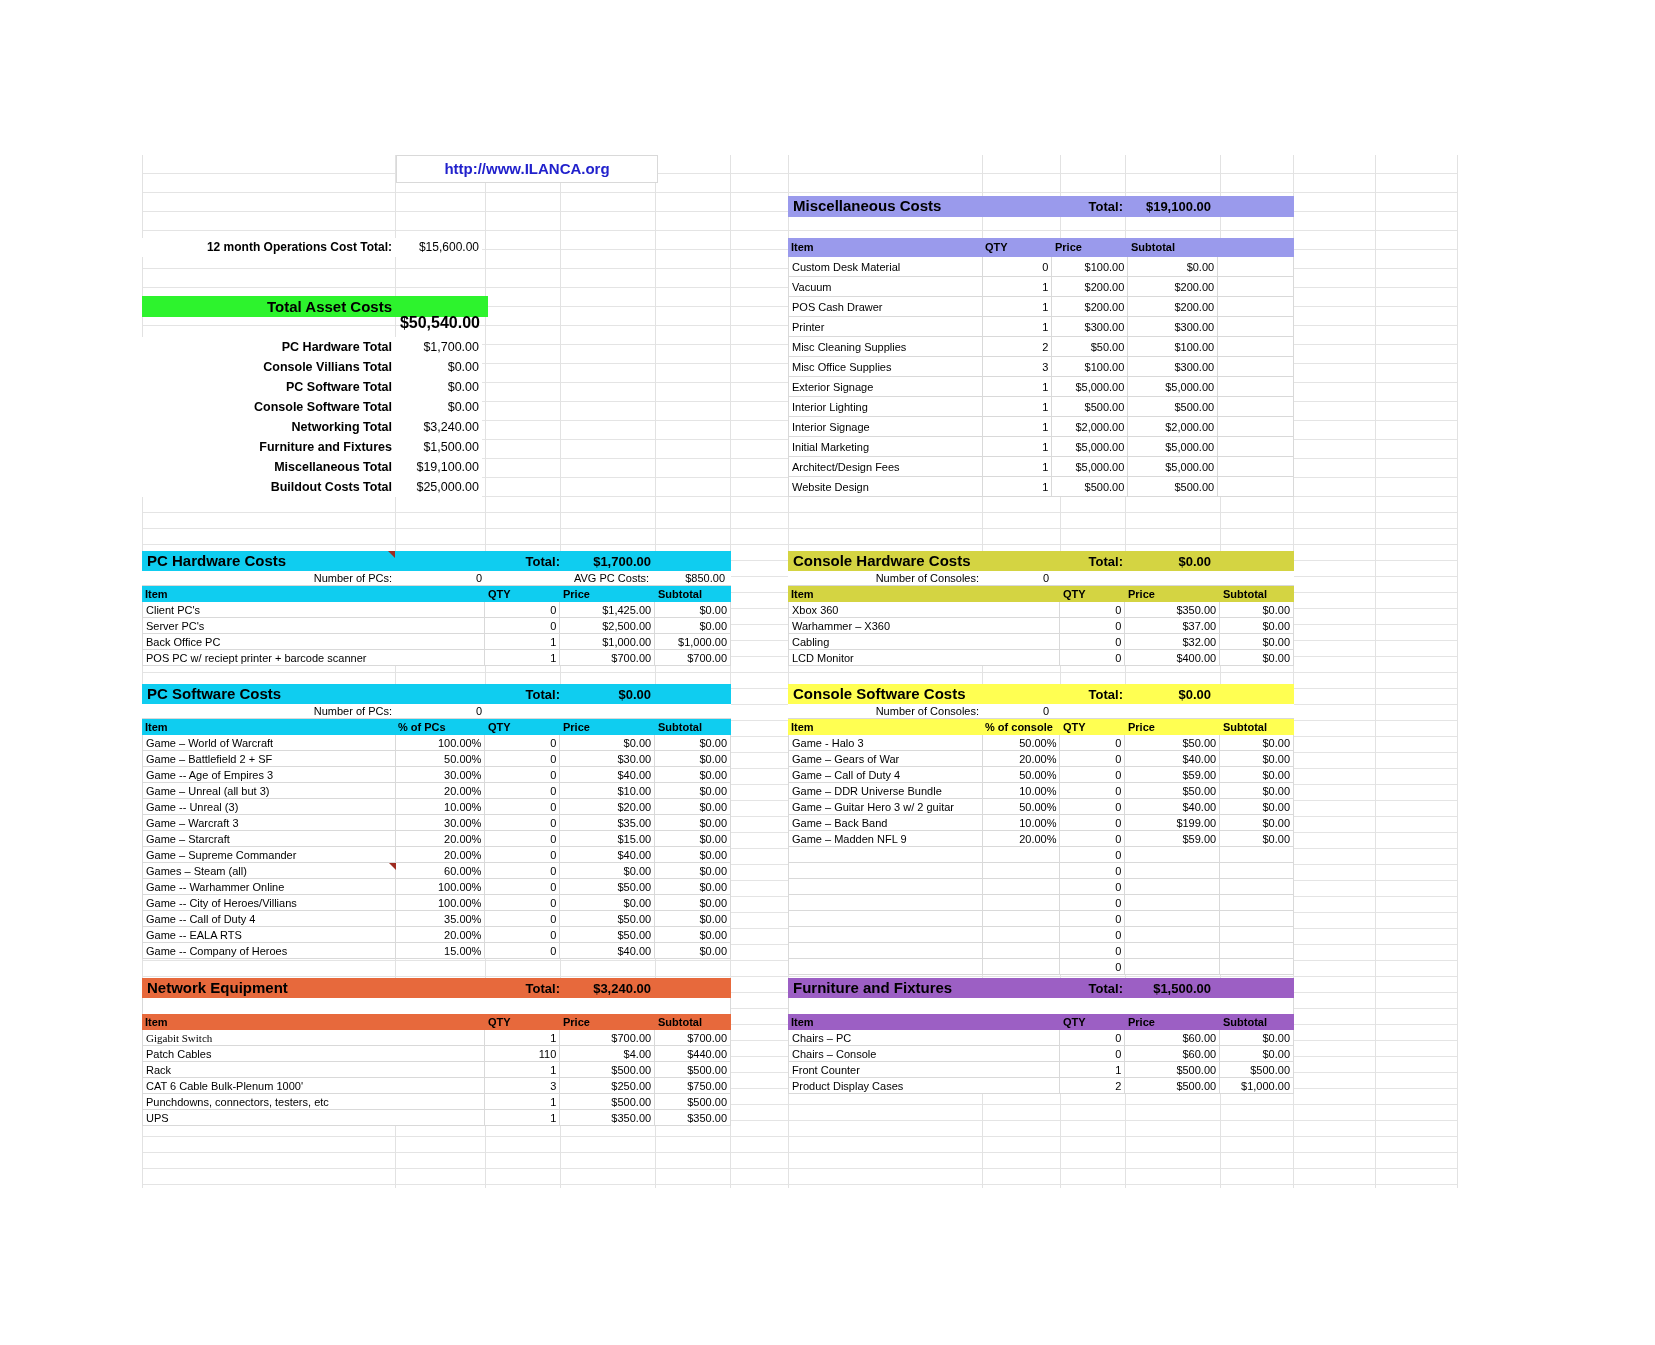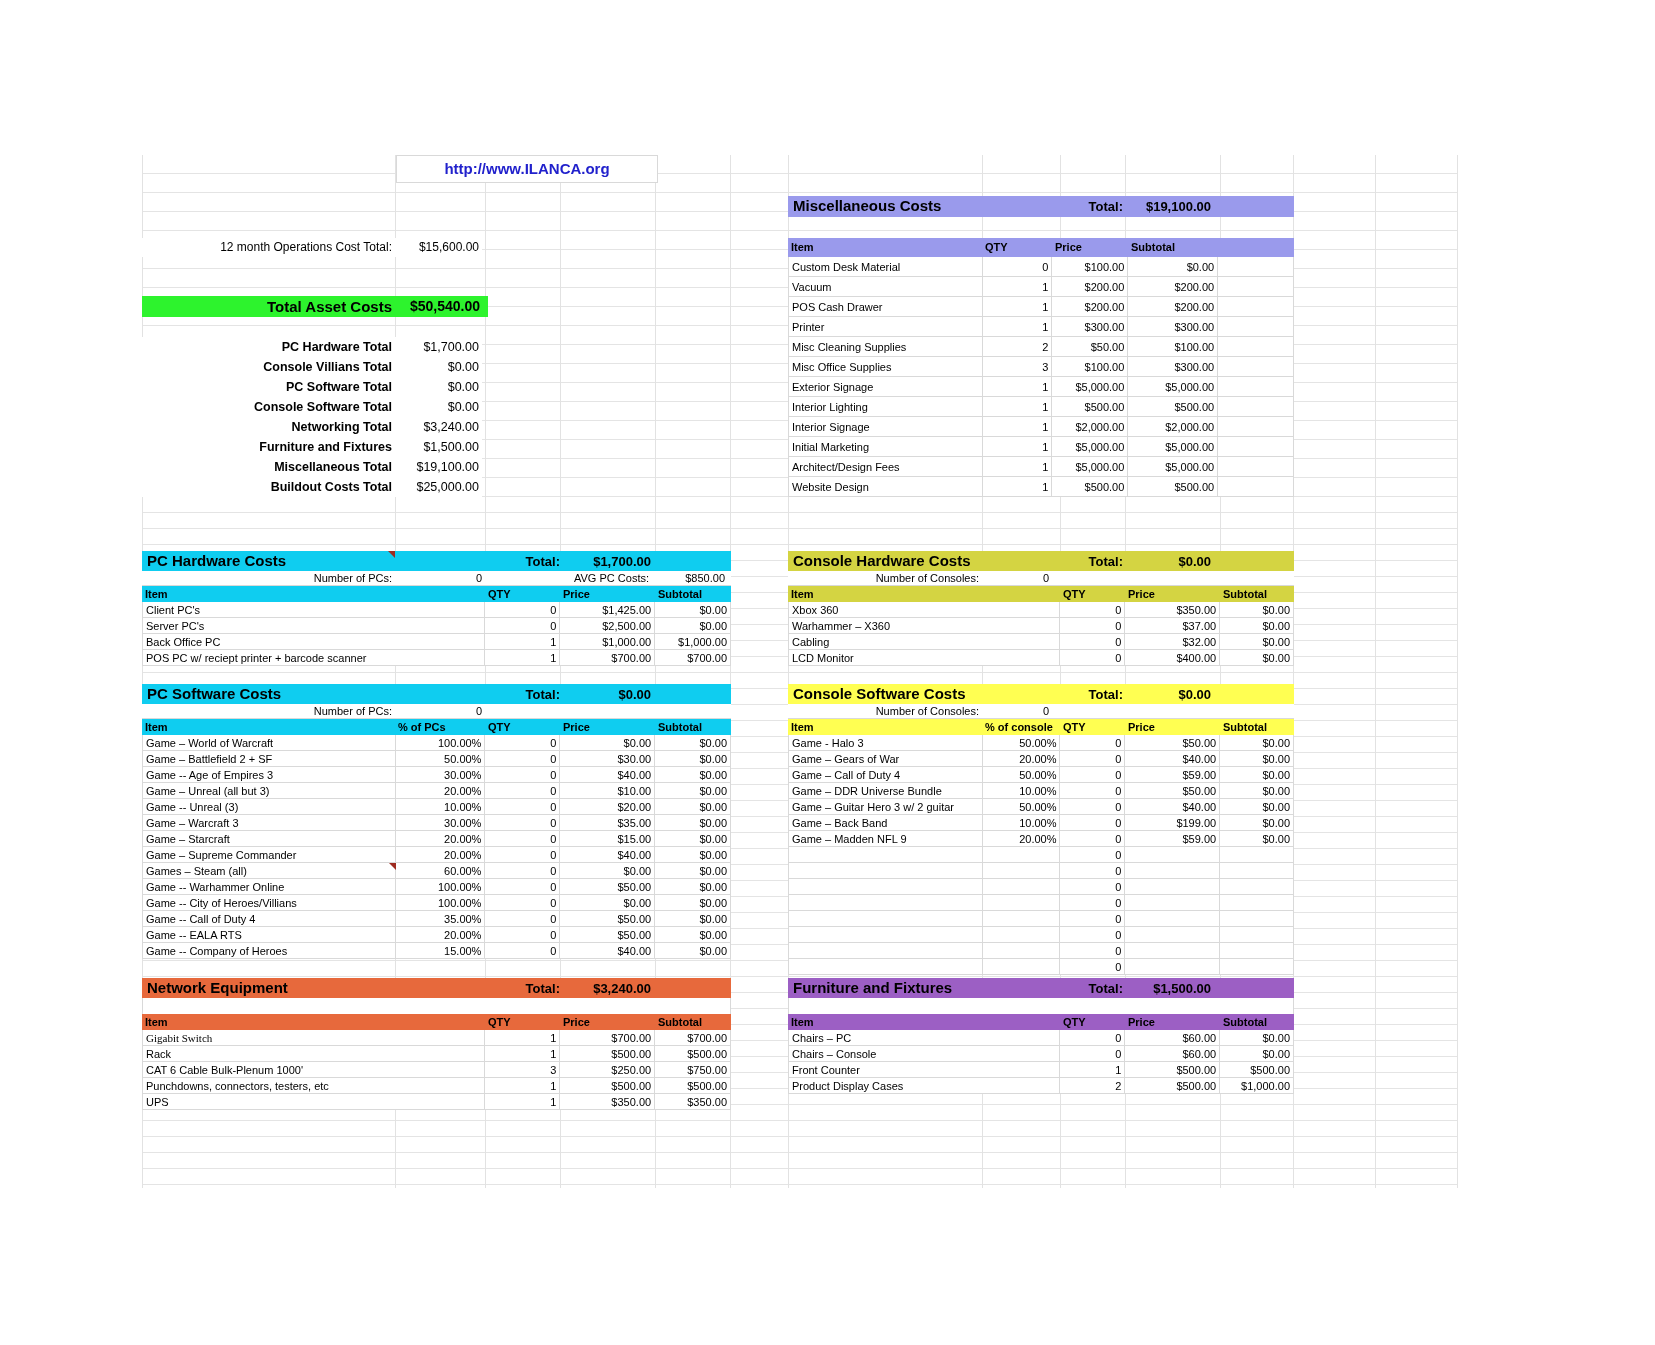--- a/index.html
+++ b/index.html
@@ -40,21 +40,21 @@
   .hrowbox .cell{border:none;font-weight:bold;font-size:11px;}
   .h19 .trow{height:19px;line-height:19px;}
   
   .meta{position:absolute;z-index:1;background:#fff;border-bottom:1px solid #d9d9d9;box-sizing:border-box;}
   .meta span{position:absolute;top:0;font-size:11px;line-height:15px;text-align:right;padding-right:3px;box-sizing:border-box;white-space:nowrap;}
   
   .sumrows .trow{background:#fff;}
   .sumrows .cell{border:none;font-size:12.5px;}
   .sumrows .cell:first-child{font-weight:bold;}
   .opsrow .cell{border:none;font-size:12px;}
-  .opsrow .cell:first-child{font-weight:normal;}
+  .opsrow .cell:first-child{font-weight:bold;}
   .spacer{position:absolute;z-index:1;background:#fff;border-left:1px solid #d9d9d9;border-right:1px solid #d9d9d9;box-sizing:border-box;}
   
   .cmark{position:absolute;z-index:3;width:0;height:0;border-top:7px solid #9e2b20;border-left:7px solid transparent;}
 </style>
 </head>
 <body>
 
 <div id="sheet">
 
   <div class="gridlayer" id="gridlayer">
@@ -89,21 +89,21 @@
 
   <div class="rowsbox opsrow h19" style="left:142px;top:238px;border:none;">
       <div class="trow">
         <div class="cell ar" style="width: 253px;">12 month Operations Cost Total:</div>
         <div class="cell ar" style="width: 87px;">$15,600.00</div>
       </div>
     </div>
 
   <div class="bar hd-green" style="left:142px;top:296px;width:346px;height:21px;">
     <span class="tl" style="left:0;width:253px;font-size:15px;">Total Asset Costs</span>
-    <span class="tv" style="left:253px;width:88px;font-size:14px;">$50,540.00</span>
+    <span class="tv" style="left:253px;width:88px;font-size:16px;margin-top:16px;">$50,540.00</span>
   </div>
 
   <div class="rowsbox sumrows r20" style="left:142px;top:337px;border:none;">
       <div class="trow">
         <div class="cell ar" style="width: 253px;">PC Hardware Total</div>
         <div class="cell ar" style="width: 87px;">$1,700.00</div>
       </div>
       <div class="trow">
         <div class="cell ar" style="width: 253px;">Console Villians Total</div>
         <div class="cell ar" style="width: 87px;">$0.00</div>
@@ -580,20 +580,26 @@
       </div>
     </div>
   <div class="rowsbox" style="left:142px;top:1030px;width:589px;">
       <div class="trow">
         <div class="cell al" style="width: 343px; font-family: Liberation Serif, serif;">Gigabit Switch</div>
         <div class="cell ar" style="width: 75px;">1</div>
         <div class="cell ar" style="width: 95px;">$700.00</div>
         <div class="cell ar" style="width: 76px;">$700.00</div>
       </div>
       <div class="trow">
+        <div class="cell al" style="width: 343px;">Patch Cables</div>
+        <div class="cell ar" style="width: 75px;">110</div>
+        <div class="cell ar" style="width: 95px;">$4.00</div>
+        <div class="cell ar" style="width: 76px;">$440.00</div>
+      </div>
+      <div class="trow">
         <div class="cell al" style="width: 343px;">Rack</div>
         <div class="cell ar" style="width: 75px;">1</div>
         <div class="cell ar" style="width: 95px;">$500.00</div>
         <div class="cell ar" style="width: 76px;">$500.00</div>
       </div>
       <div class="trow">
         <div class="cell al" style="width: 343px;">CAT 6 Cable Bulk-Plenum 1000'</div>
         <div class="cell ar" style="width: 75px;">3</div>
         <div class="cell ar" style="width: 95px;">$250.00</div>
         <div class="cell ar" style="width: 76px;">$750.00</div>

